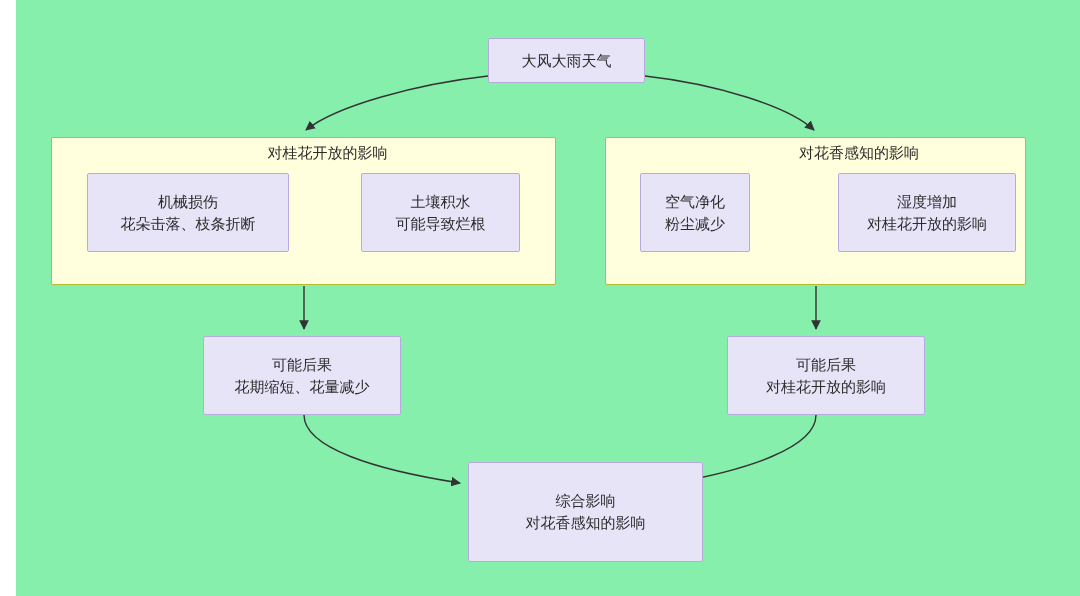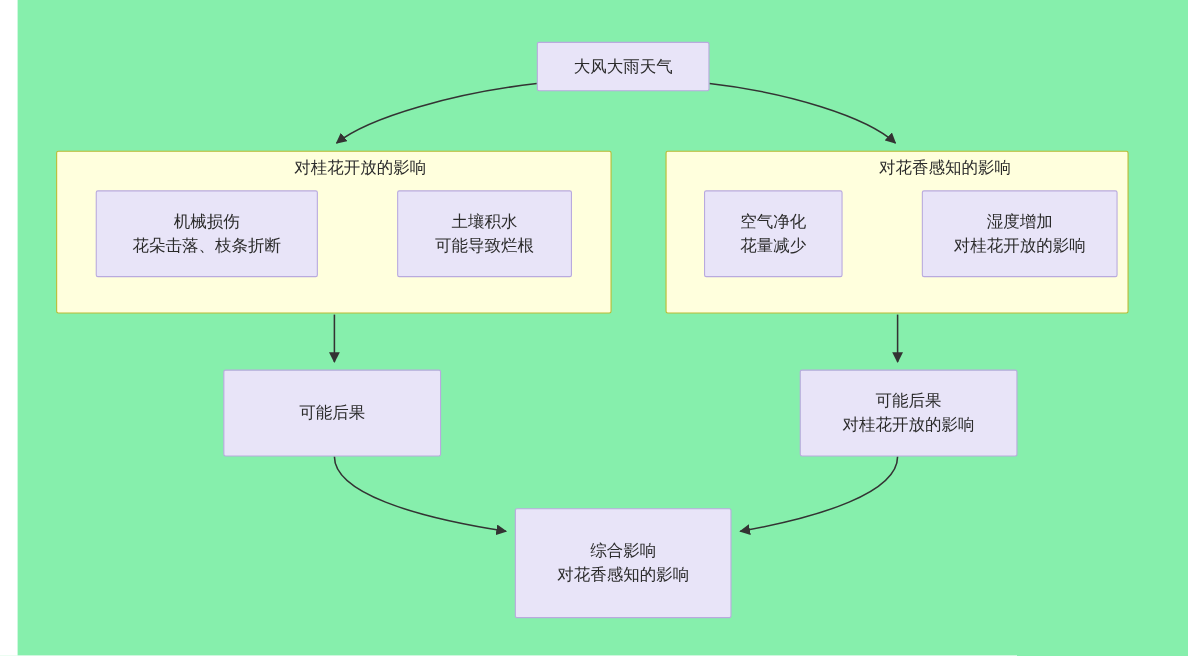--- a/index.html
+++ b/index.html
@@ -104,37 +104,38 @@
   </div>
 
   <div class="node" style="left:345px; top:173px; width:159px; height:79px;">
     <span class="ln">土壤积水</span>
     <span class="ln">可能导致烂根</span>
   </div>
 
   <div class="cluster" style="left:589px; top:137px; width:421px; height:148px;"></div>
   <div class="cluster-label" style="left:589px; top:143px; width:508px;">对花香感知的影响</div>
 
-  <div class="node" style="left:624px; top:173px; width:126px; height:79px;">
+  <div class="node" style="left:624px; top:173px; width:110px; height:79px;">
     <span class="ln">空气净化</span>
-    <span class="ln">花量减少</span>
+    <span class="ln">粉尘减少</span>
   </div>
 
   <div class="node" style="left:822px; top:173px; width:178px; height:79px;">
     <span class="ln">湿度增加</span>
     <span class="ln">对桂花开放的影响</span>
   </div>
 
   <div class="node" style="left:187px; top:336px; width:198px; height:79px;">
     <span class="ln">可能后果</span>
+    <span class="ln">花期缩短、花量减少</span>
   </div>
 
   <div class="node" style="left:711px; top:336px; width:198px; height:79px;">
     <span class="ln">可能后果</span>
     <span class="ln">对桂花开放的影响</span>
   </div>
 
-  <div class="node" style="left:452px; top:462px; width:197px; height:100px;">
+  <div class="node" style="left:452px; top:462px; width:235px; height:100px;">
     <span class="ln">综合影响</span>
     <span class="ln">对花香感知的影响</span>
   </div>
 
 </div>
 
 </body></html>

